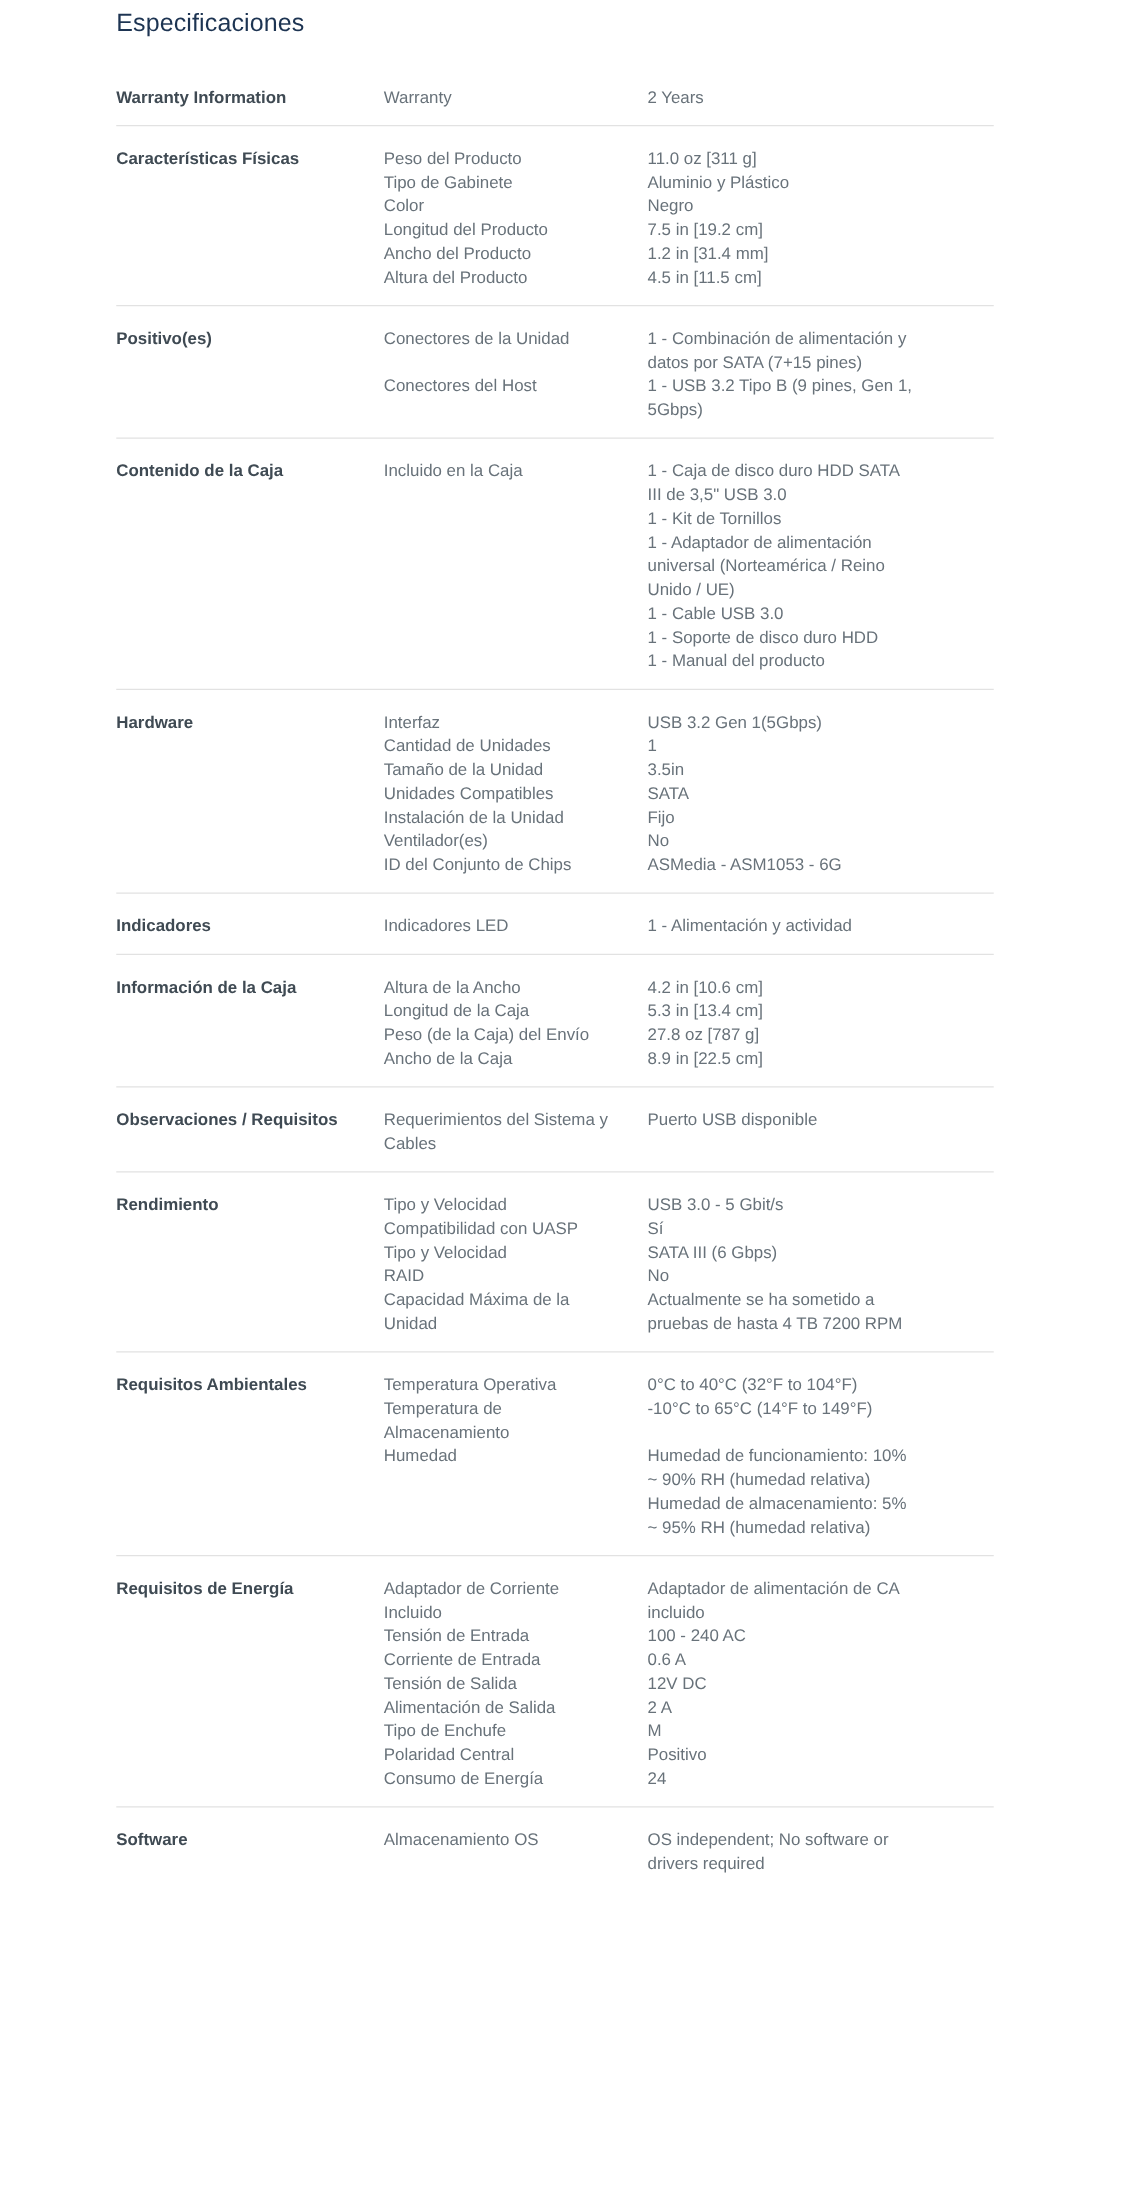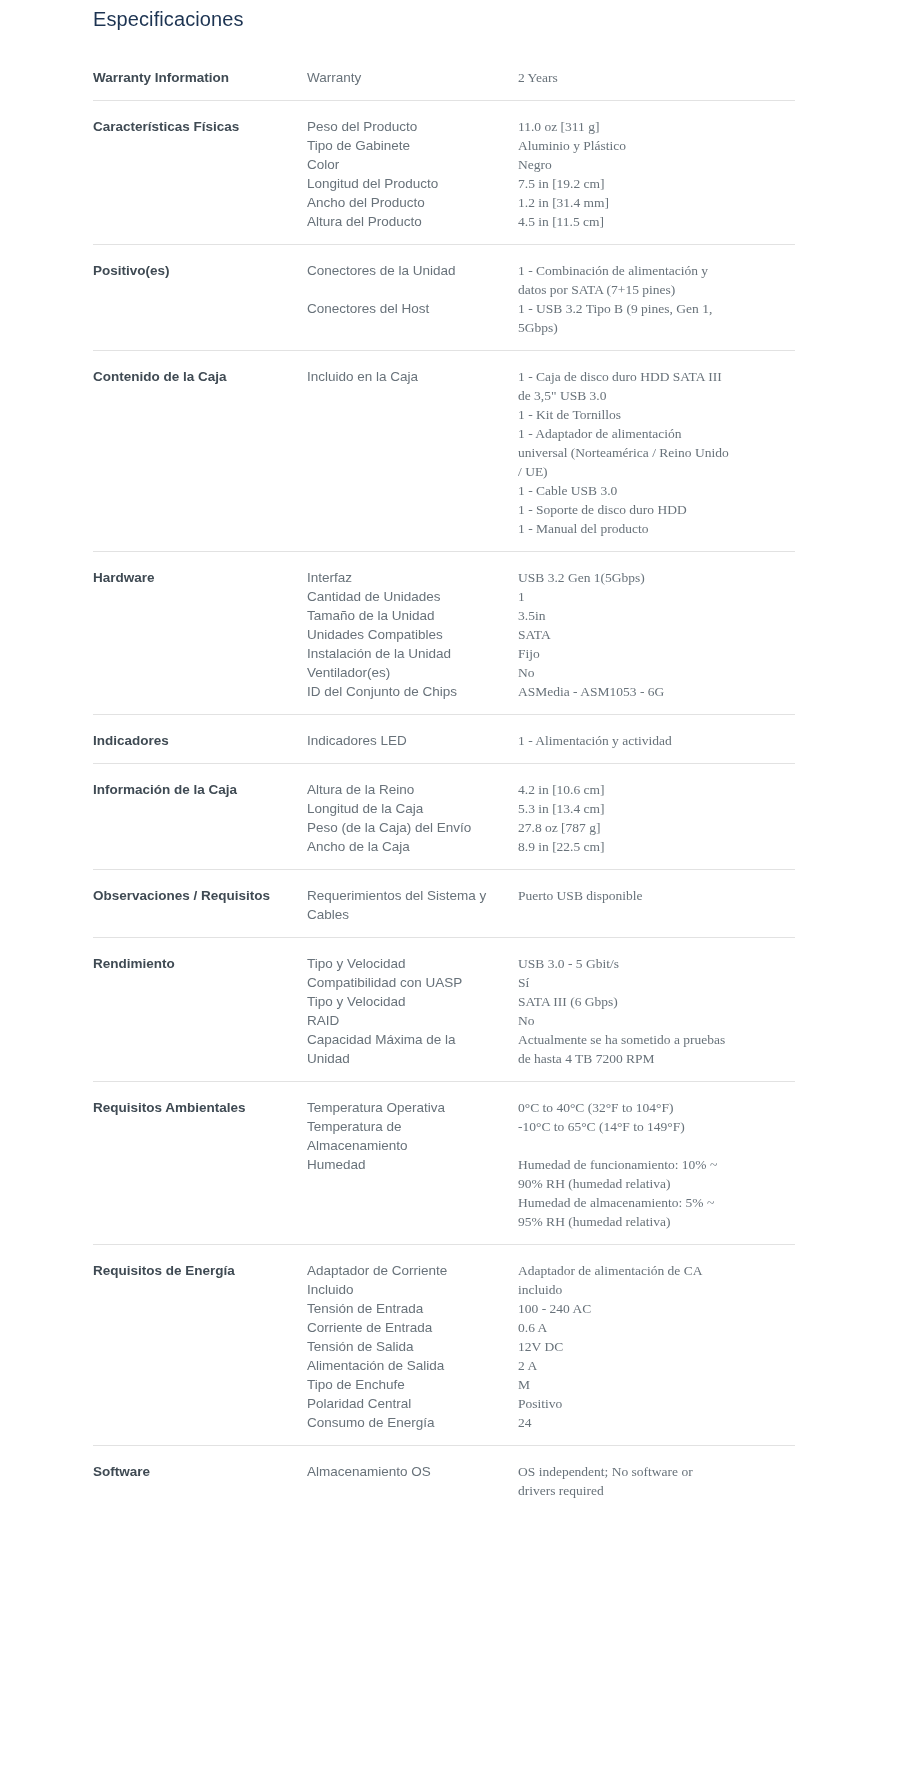--- a/index.html
+++ b/index.html
@@ -50,21 +50,20 @@
     font-size:13.5px;
     line-height:19px;
     color:var(--text-color);
   }
   .col-value{
     width:215px;
     flex:none;
     font-size:13.5px;
     line-height:19px;
     color:var(--text-color);
-    font-family:Liberation Serif, serif;
   }
 </style>
 </head>
 <body>
 
 <div class="page">
   <h2 class="title">Especificaciones</h2>
   <div class="spec-table" id="spec-table">
       <div class="section">
         <div class="col-section">Warranty Information</div>
@@ -206,21 +205,21 @@
             <div class="col-value">
               <div class="value-line">1 - Alimentación y actividad</div>
             </div>
           </div>
         </div>
       </div>
       <div class="section">
         <div class="col-section">Información de la Caja</div>
         <div class="rows">
           <div class="spec-row">
-            <div class="col-label">Altura de la Reino</div>
+            <div class="col-label">Altura de la Ancho</div>
             <div class="col-value">
               <div class="value-line">4.2 in [10.6 cm]</div>
             </div>
           </div>
           <div class="spec-row">
             <div class="col-label">Longitud de la Caja</div>
             <div class="col-value">
               <div class="value-line">5.3 in [13.4 cm]</div>
             </div>
           </div>

